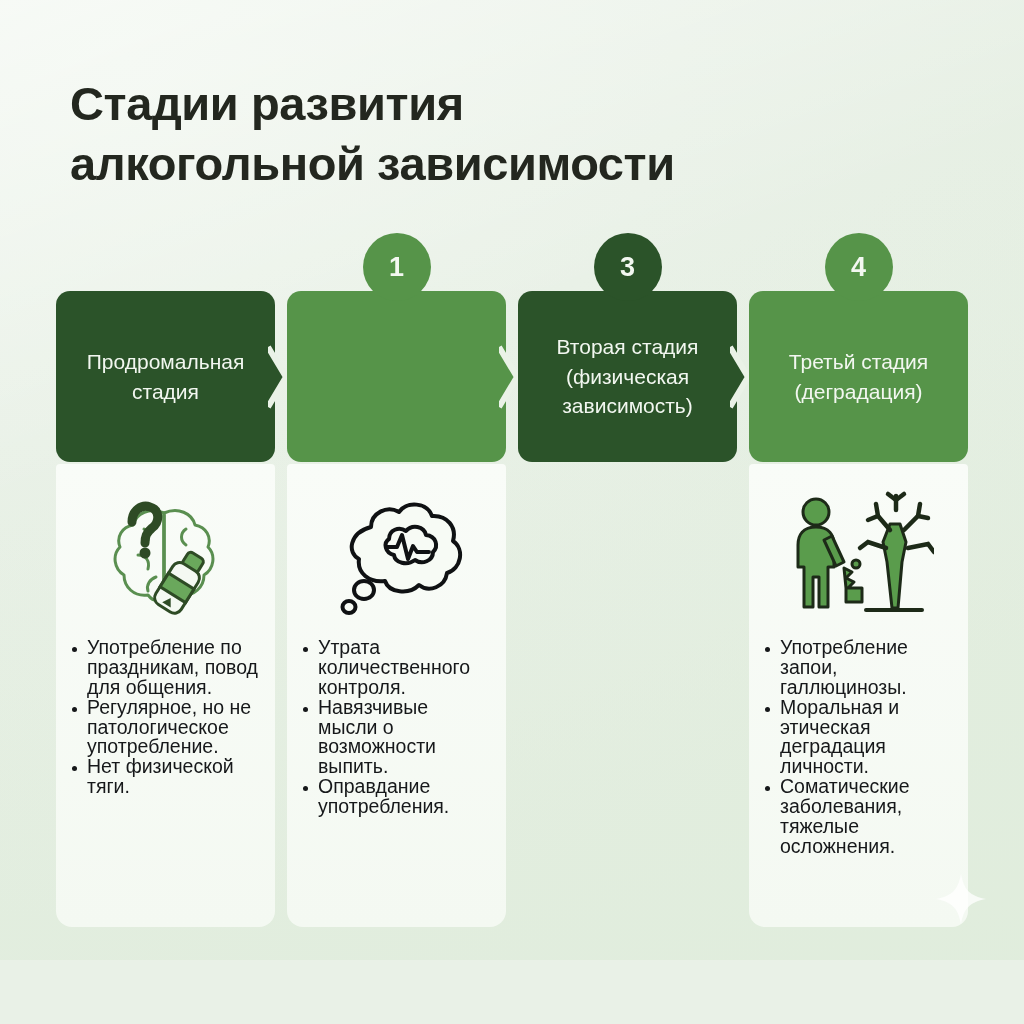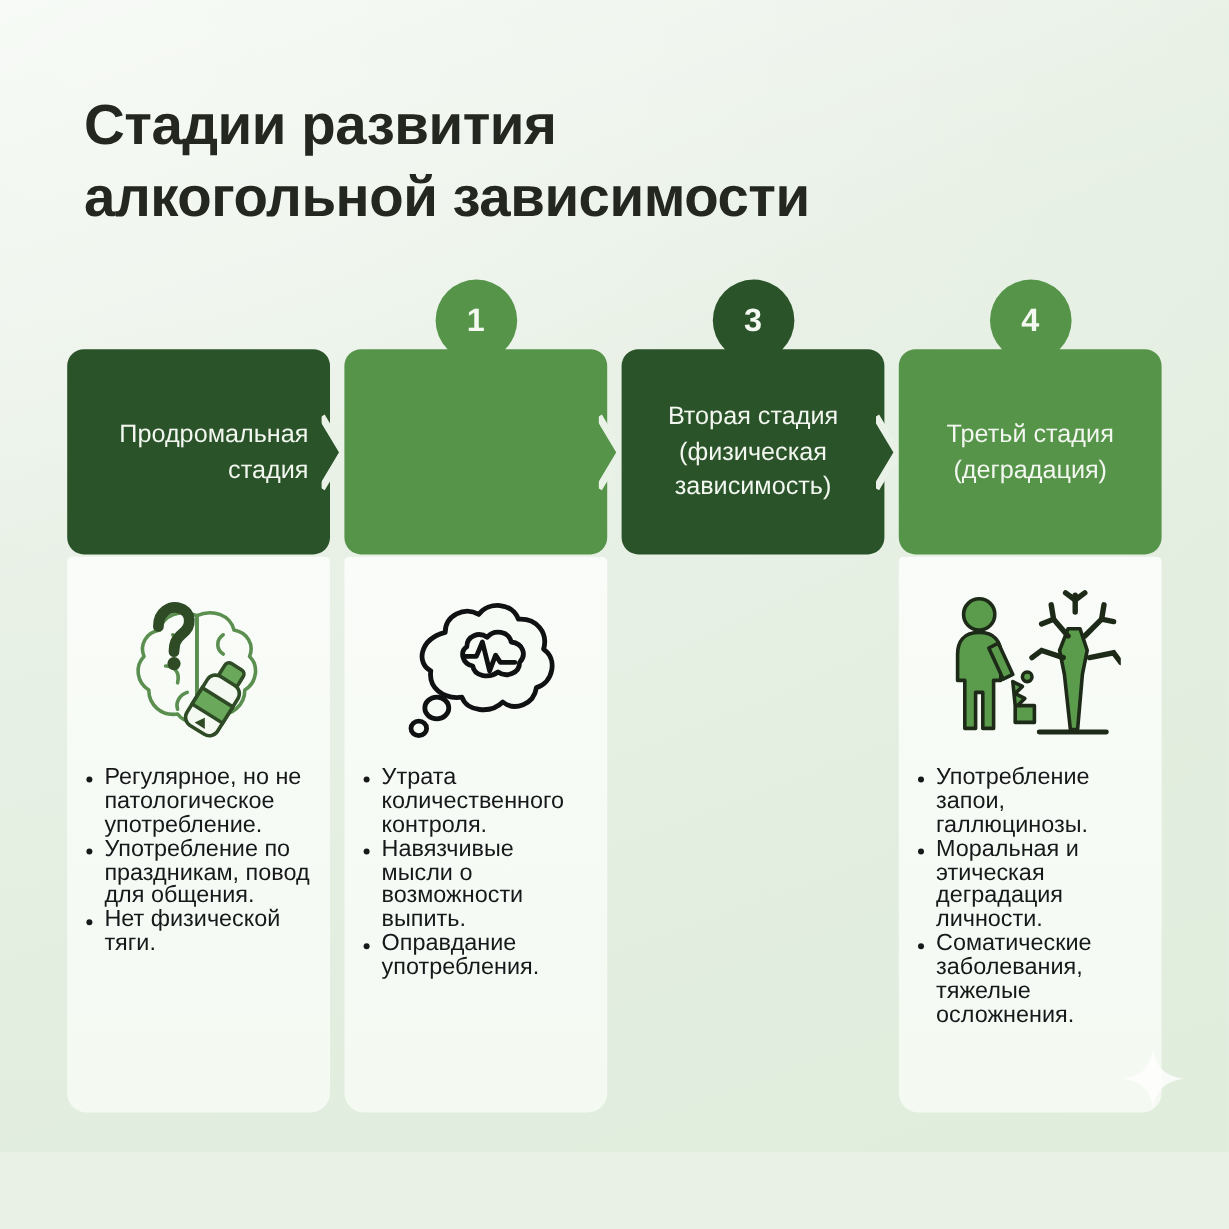--- a/index.html
+++ b/index.html
@@ -94,21 +94,21 @@
 
 <div id="poster" style="--bg: #e9f1e7;">
 
   <div class="title">Стадии развития
 алкогольной зависимости</div>
 
   <div class="flow">
 
     <div class="card">
 
-      <div class="head" style="background: rgb(43, 83, 41); text-align: right;">
+      <div class="head" style="background: rgb(43, 83, 41);">
         <span>Продромальная стадия</span>
         <span class="chev">
           <svg width="26" height="64" viewBox="0 0 26 64">
             <path d="M0 0 L20 32 L0 64 L-6 64 L-6 0 Z" fill="#2b5329"></path>
             <path d="M0 2 L18 32 L0 62" fill="none" stroke="#eaf2e7" stroke-width="6"></path>
           </svg>
         </span>
       </div>
       <div class="body">
         <div class="icon-wrap">
@@ -133,22 +133,22 @@
 
             <g transform="rotate(32 80 96)">
               <rect x="70" y="62" width="18" height="16" rx="4" fill="#6aa85c" stroke="#2e4b25" stroke-width="3"></rect>
               <rect x="64" y="76" width="30" height="48" rx="8" fill="#f4f9f2" stroke="#2e4b25" stroke-width="3"></rect>
               <rect x="64" y="92" width="30" height="16" fill="#6aa85c" stroke="#2e4b25" stroke-width="3"></rect>
               <path d="M79 112 l-5 8 h10 z" fill="#2e4b25"></path>
             </g>
           </svg>
         </div>
         <ul class="bullets">
+          <li>Употребление по праздникам, повод для общения.</li>
           <li>Регулярное, но не патологическое употребление.</li>
-          <li>Употребление по праздникам, повод для общения.</li>
           <li>Нет физической тяги.</li>
         </ul>
       </div>
     </div>
 
     <div class="card">
       <div class="badge" style="background: rgb(86, 148, 73); display: flex;">1</div>
       <div class="head" style="background:#569449">
         <span class="chev">
           <svg width="26" height="64" viewBox="0 0 26 64">

